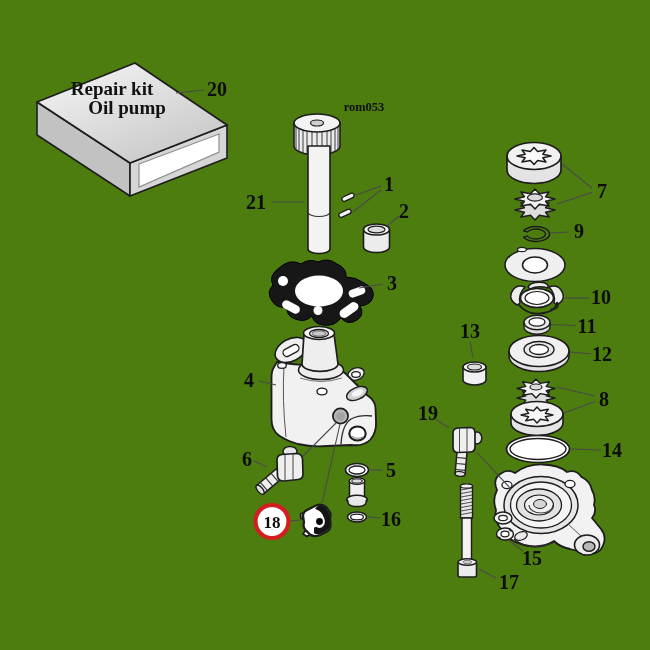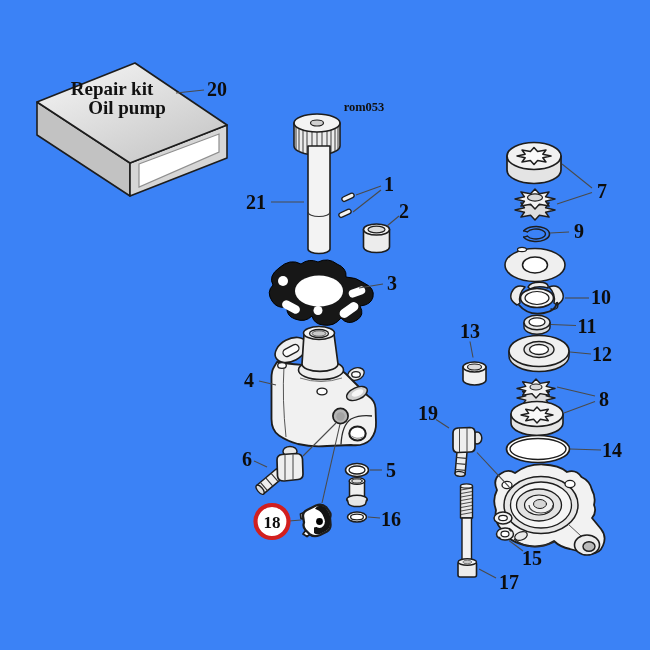--- a/index.html
+++ b/index.html
@@ -1,16 +1,16 @@
 <!DOCTYPE html>
 <html><head>
 <meta charset="utf-8">
 <style>
   html,body{margin:0;padding:0;background:#fff;}
-  .stage{width:650px;height:650px;background:#3b82f6;position:relative;overflow:hidden;
+  .stage{width:650px;height:650px;background:#4d7c0f;position:relative;overflow:hidden;
          font-family:"Liberation Serif", serif;}
   svg{position:absolute;left:0;top:0;}
   .co{font:700 20px "Liberation Serif", serif;fill:#0d0d0d;text-anchor:middle;}
   .co-sm{font:700 17px "Liberation Serif", serif;fill:#0d0d0d;text-anchor:middle;}
   .code{font:700 12.5px "Liberation Serif", serif;fill:#111;text-anchor:middle;}
   .boxt{font:700 19px "Liberation Serif", serif;fill:#111;text-anchor:middle;}
   .ol{stroke:#1d1d1d;stroke-linejoin:round;stroke-linecap:round;}
   .ldr{stroke:#4a4a4a;stroke-width:1.1;fill:none;}
   .thin{stroke:#555;fill:none;}
 </style>

